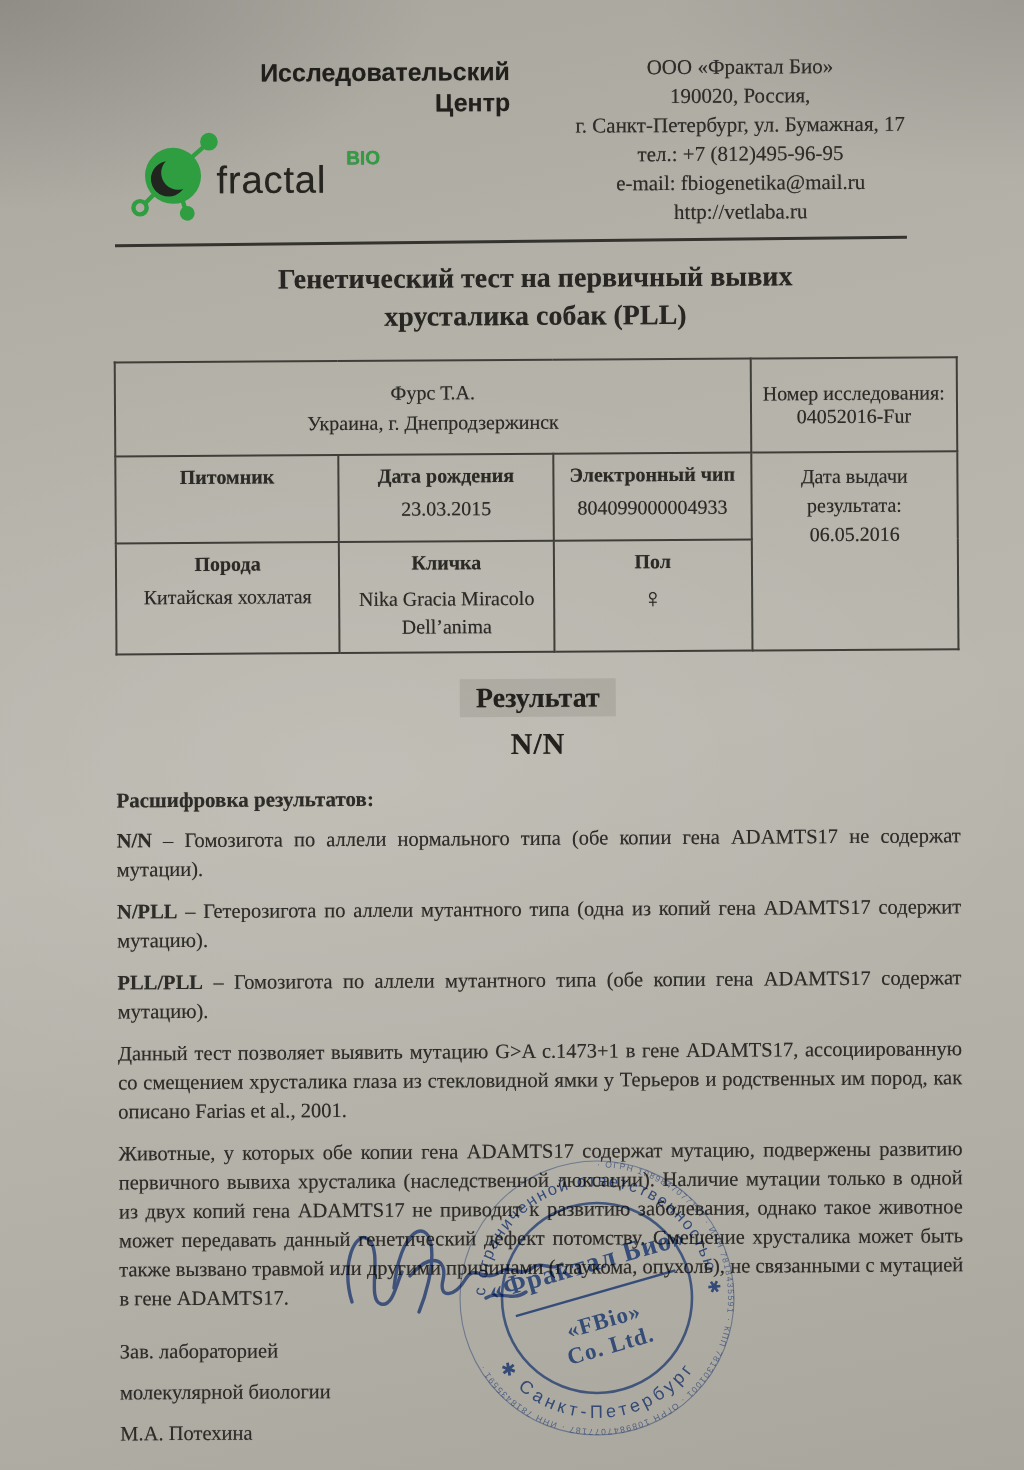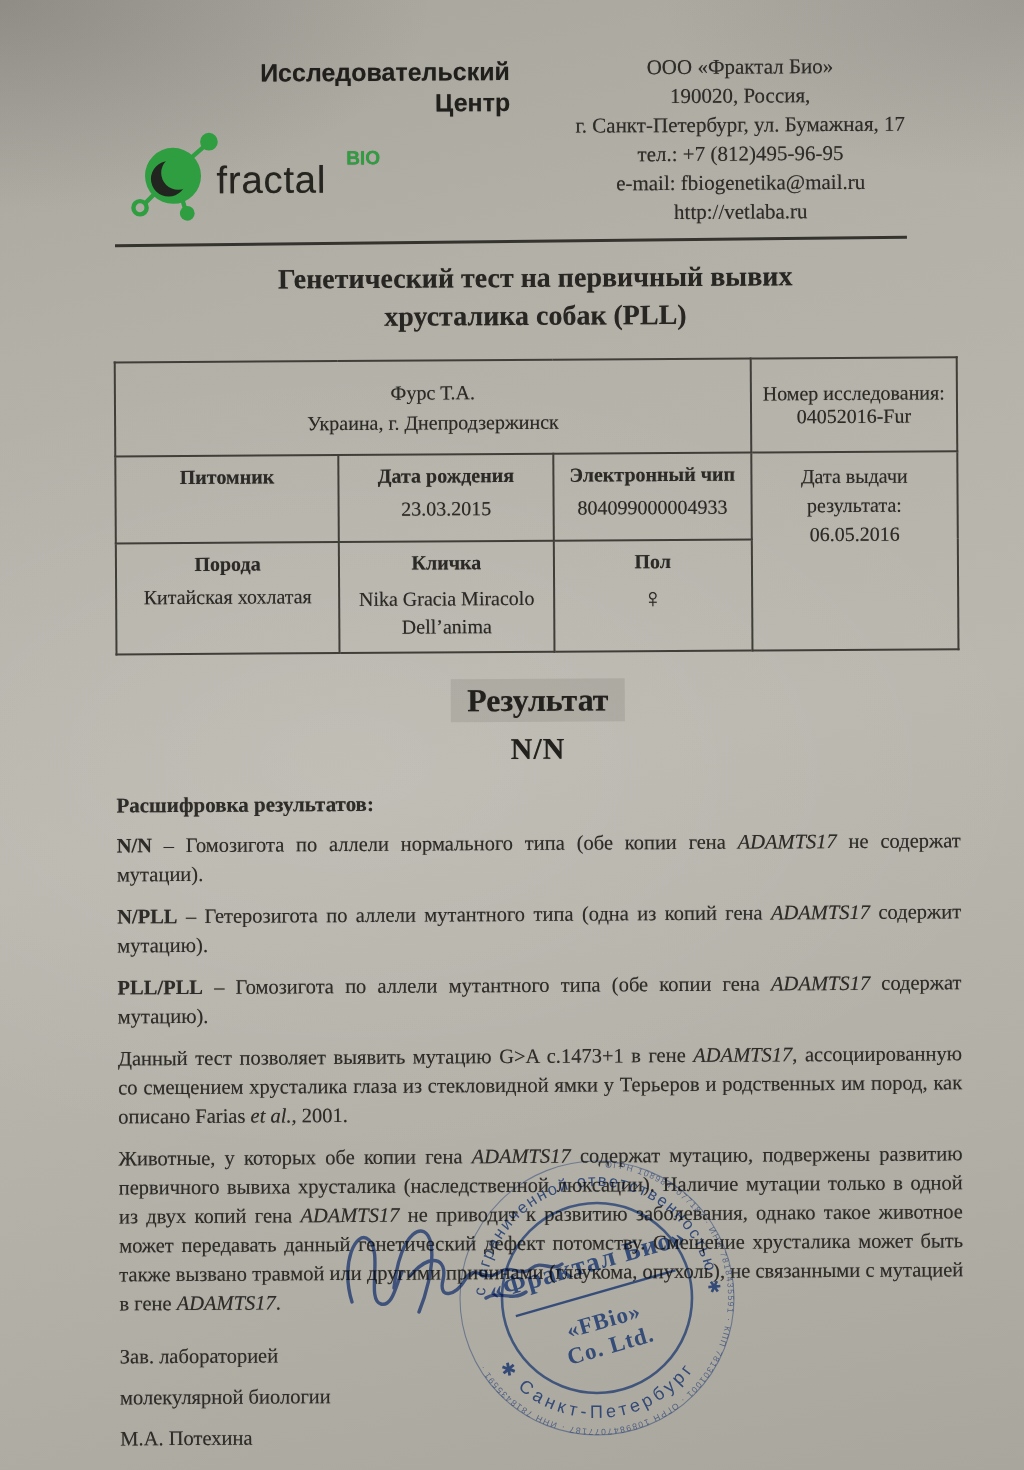--- a/index.html
+++ b/index.html
@@ -40,27 +40,27 @@
   tr.r2 td{height:72px;vertical-align:top;padding-top:9px;}
   tr.r3 td{height:96px;vertical-align:top;padding-top:9px;}
   .lbl{font-weight:bold;margin-bottom:10px;}
   td.issue-cell{vertical-align:middle;line-height:29px;}
   .sex-sym{font-size:27px;line-height:30px;}
   .name-val{line-height:28px;}
   
   .result-heading{
     margin:26px auto 0;width:fit-content;padding:3px 16px;
     background:rgba(45,45,40,0.11);
-    font-weight:bold;font-size:32px;color:#23211d;
+    font-weight:bold;font-size:28px;color:#23211d;
   }
   .result-value{text-align:center;font-weight:bold;font-size:30px;margin-top:10px;letter-spacing:1px;color:#23211d;}
   
   .interp-heading{margin-top:25px;font-weight:bold;font-size:21px;}
   .para{margin-top:13px;font-size:20.5px;line-height:29px;text-align:justify;}
-  .para .it{font-style:italic;}
+  .para .it{}
   .para .bd{font-weight:bold;}
   
   .sign-block{margin-top:18px;font-size:20.5px;line-height:41px;}
   
   .stamp{position:absolute;left:452px;top:1153px;width:290px;height:290px;mix-blend-mode:multiply;opacity:0.93;}
   .signature{position:absolute;left:336px;top:1190px;width:236px;height:152px;mix-blend-mode:multiply;}
   .st-ring{font-family:"Liberation Sans",sans-serif;font-size:16.5px;letter-spacing:2px;fill:#3e63b4;}
   .st-ring-b{font-size:18px;letter-spacing:4px;}
   .st-tiny{font-family:"Liberation Sans",sans-serif;font-size:8.6px;letter-spacing:1.4px;fill:#4a6cba;opacity:0.78;}
   .st-main{font-family:"Liberation Serif",serif;font-weight:bold;font-size:27px;letter-spacing:1px;text-anchor:middle;}

